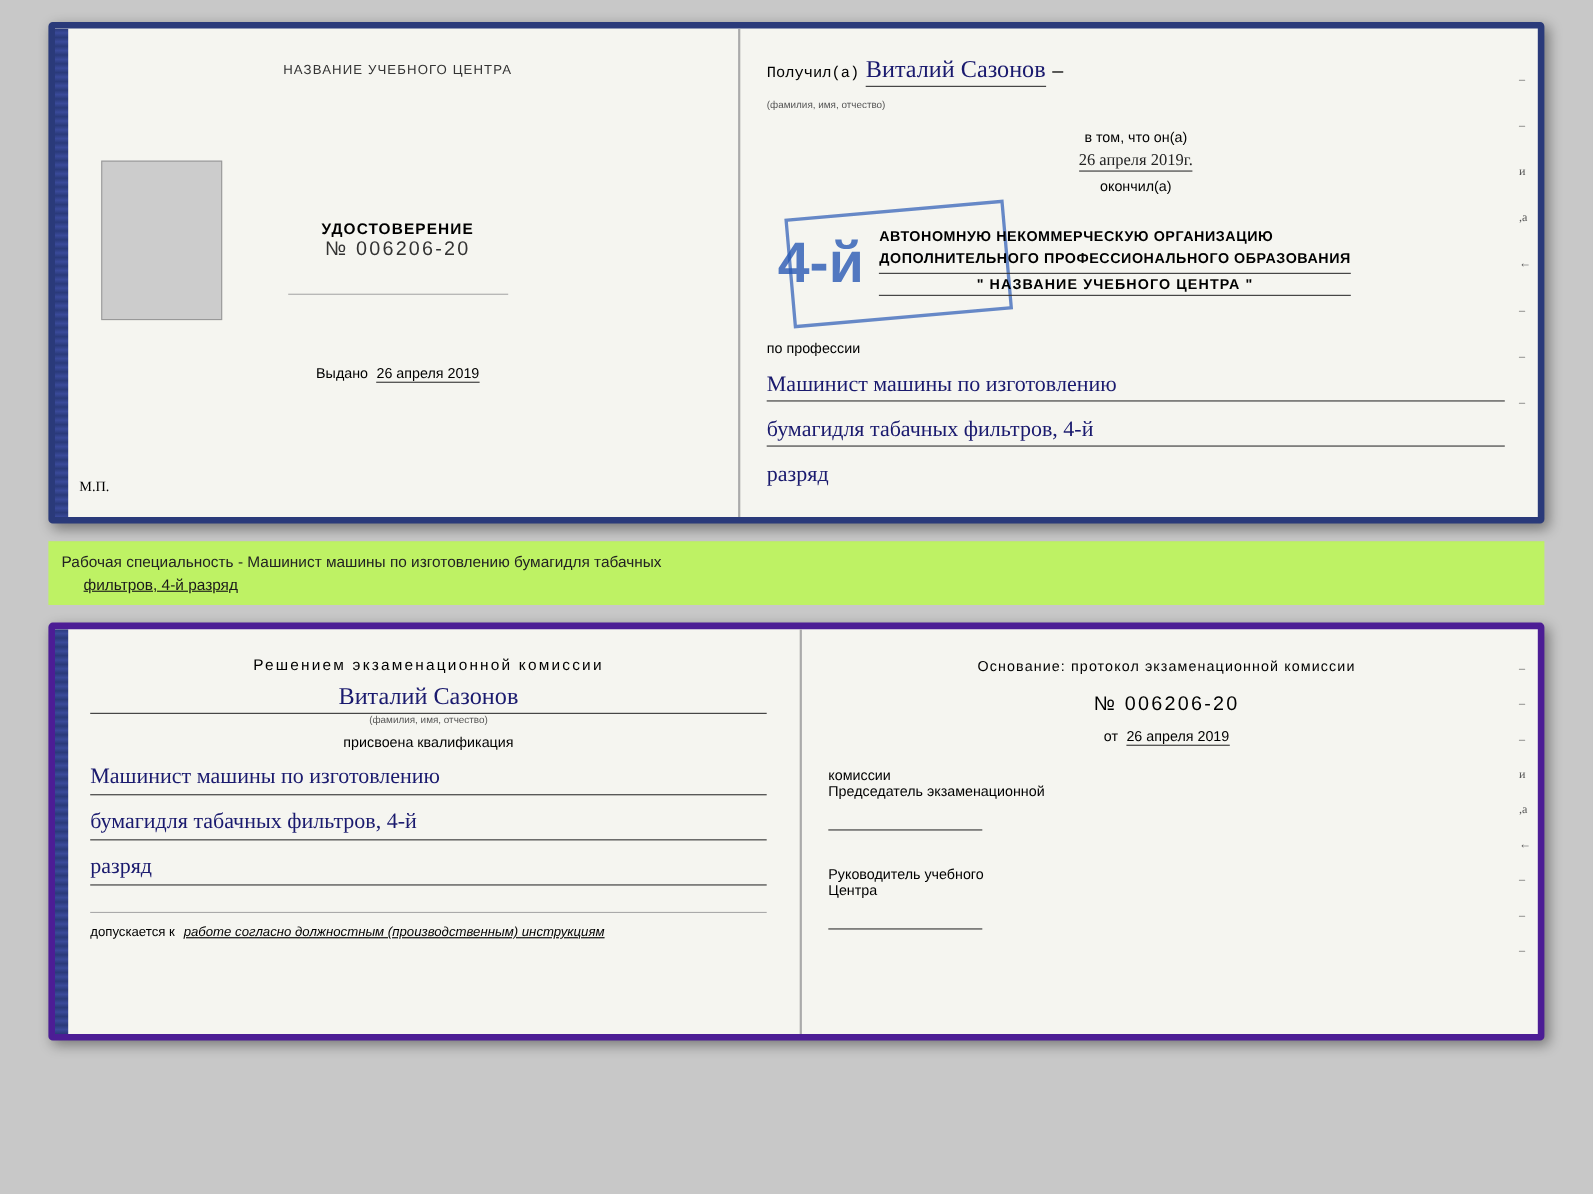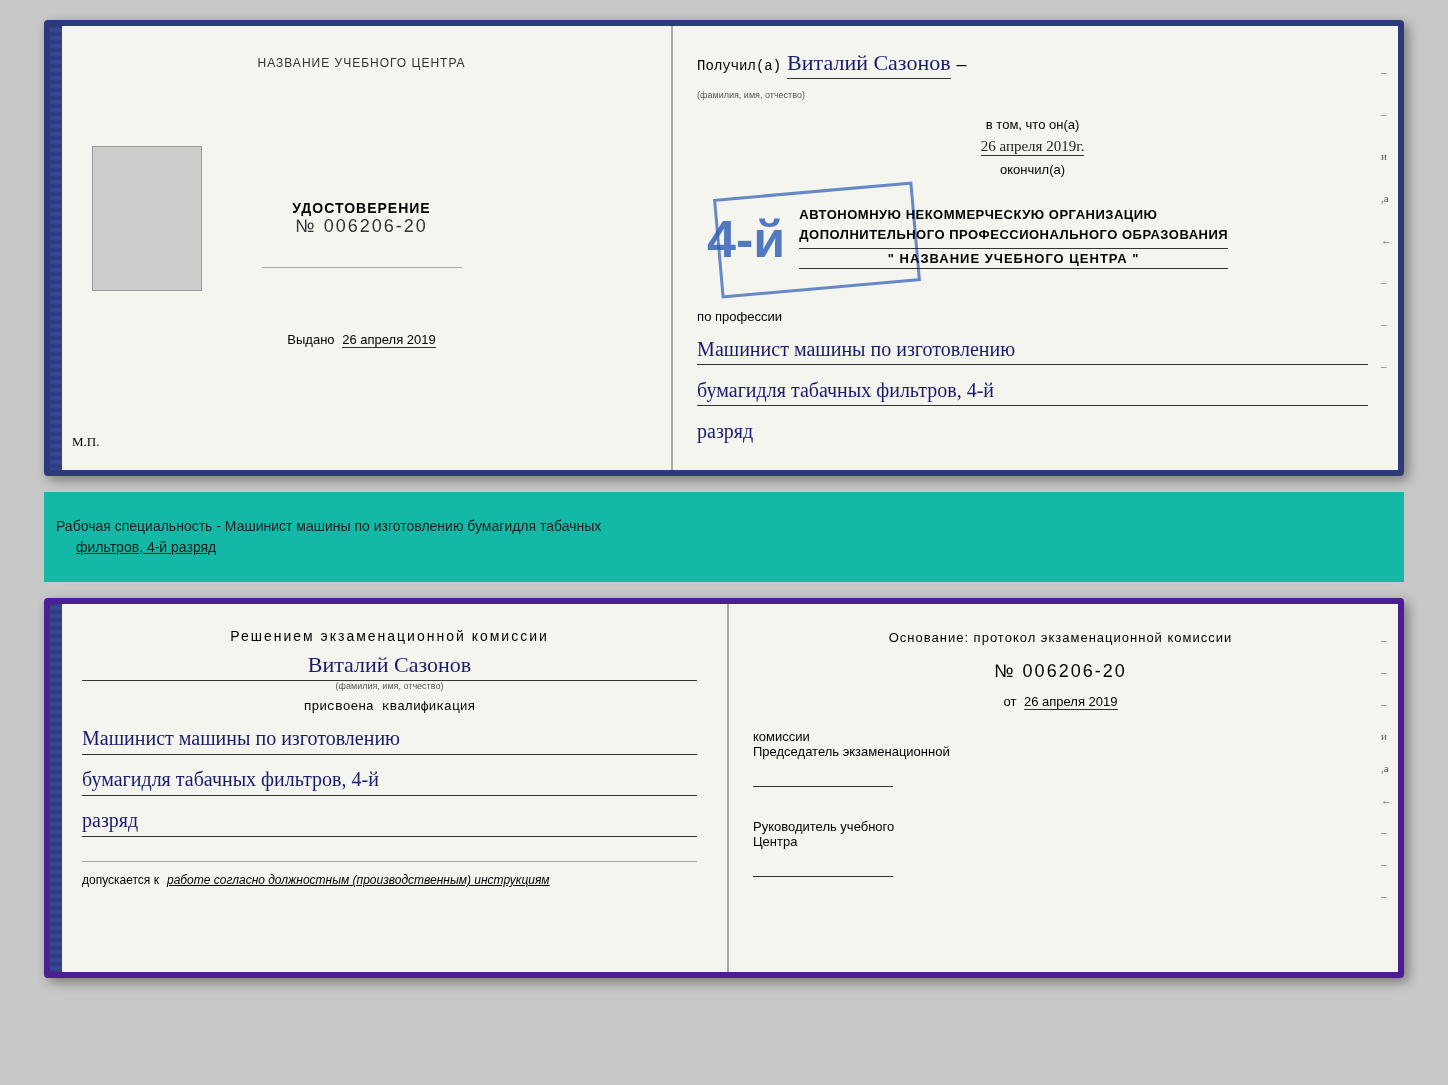--- a/index.html
+++ b/index.html
@@ -234,22 +234,22 @@
     .profession-line3 {
       font-size: 20px;
       font-family: 'Segoe Script', 'Comic Sans MS', cursive;
       color: #1a1a6e;
       line-height: 1.5;
     }
 
     
     .middle-text-band {
       width: 1360px;
-      background: #14b8a6;
-      padding: 24px 12px;
+      background: #bef264;
+      padding: 8px 12px;
       font-size: 14px;
       font-family: Arial, sans-serif;
       color: #222;
       line-height: 1.5;
     }
 
     .middle-text-underline {
       text-decoration: underline;
       color: #1a1a1a;
       margin-left: 20px;
@@ -305,21 +305,21 @@
       font-size: 22px;
       font-family: 'Segoe Script', 'Comic Sans MS', cursive;
       color: #1a1a6e;
       border-bottom: 1px solid #333;
       padding-bottom: 2px;
       text-align: center;
     }
 
     .prisvoena-text {
       font-size: 13px;
-      font-family: Liberation Mono, monospace;
+      font-family: Liberation Sans, sans-serif;
       text-align: center;
     }
 
     .qualification-text {
       font-size: 20px;
       font-family: 'Segoe Script', 'Comic Sans MS', cursive;
       color: #1a1a6e;
       border-bottom: 1px solid #333;
       line-height: 1.6;
     }

